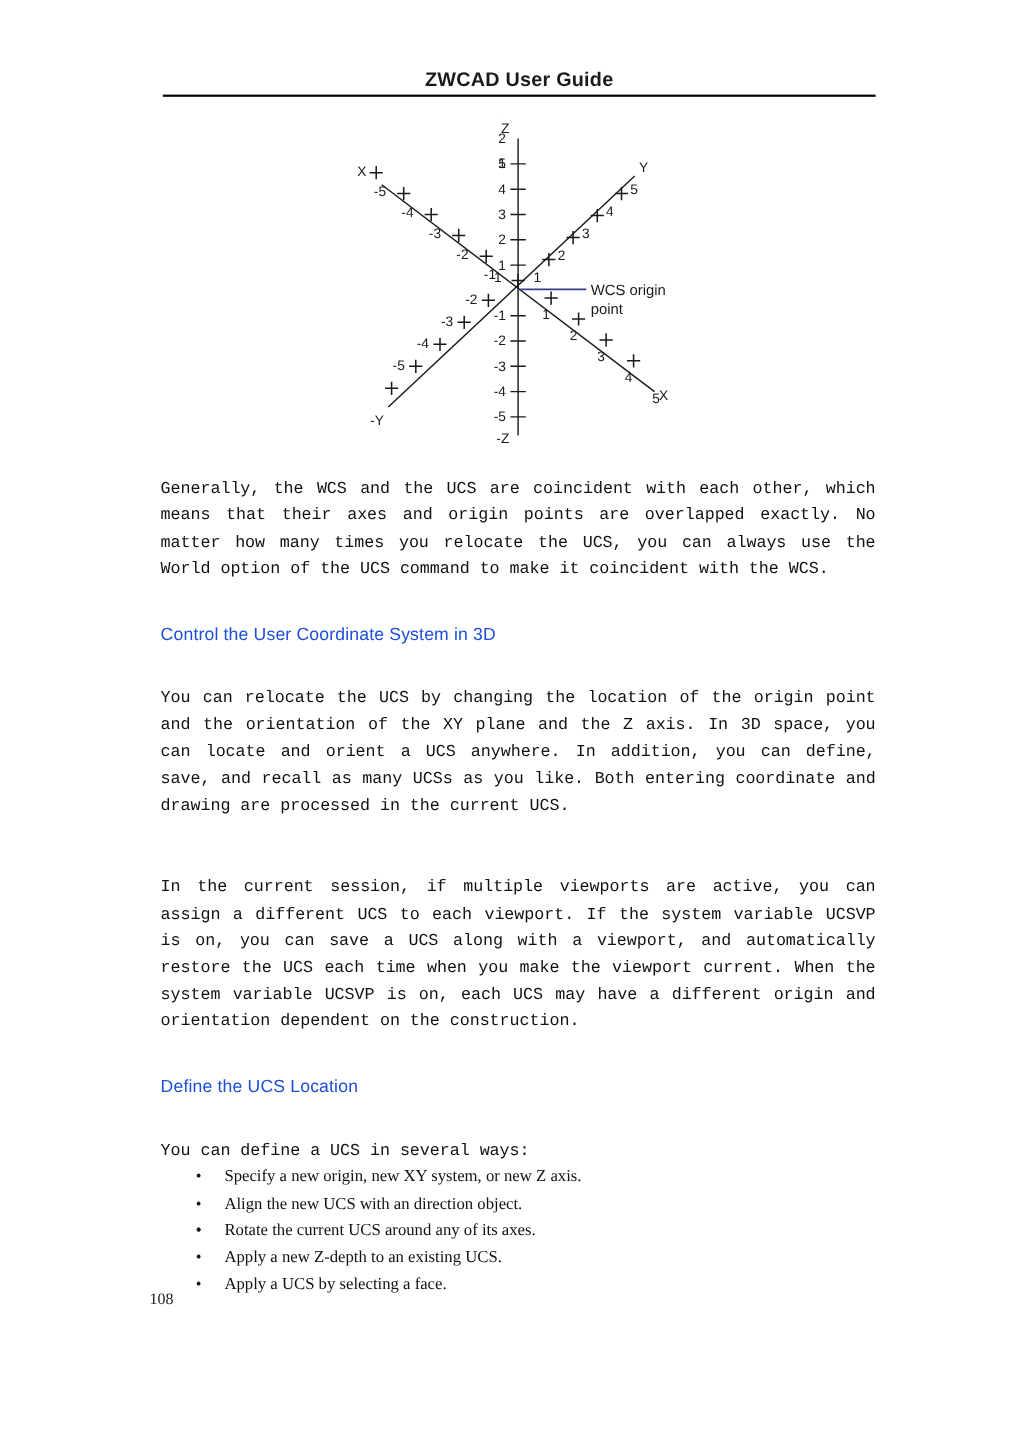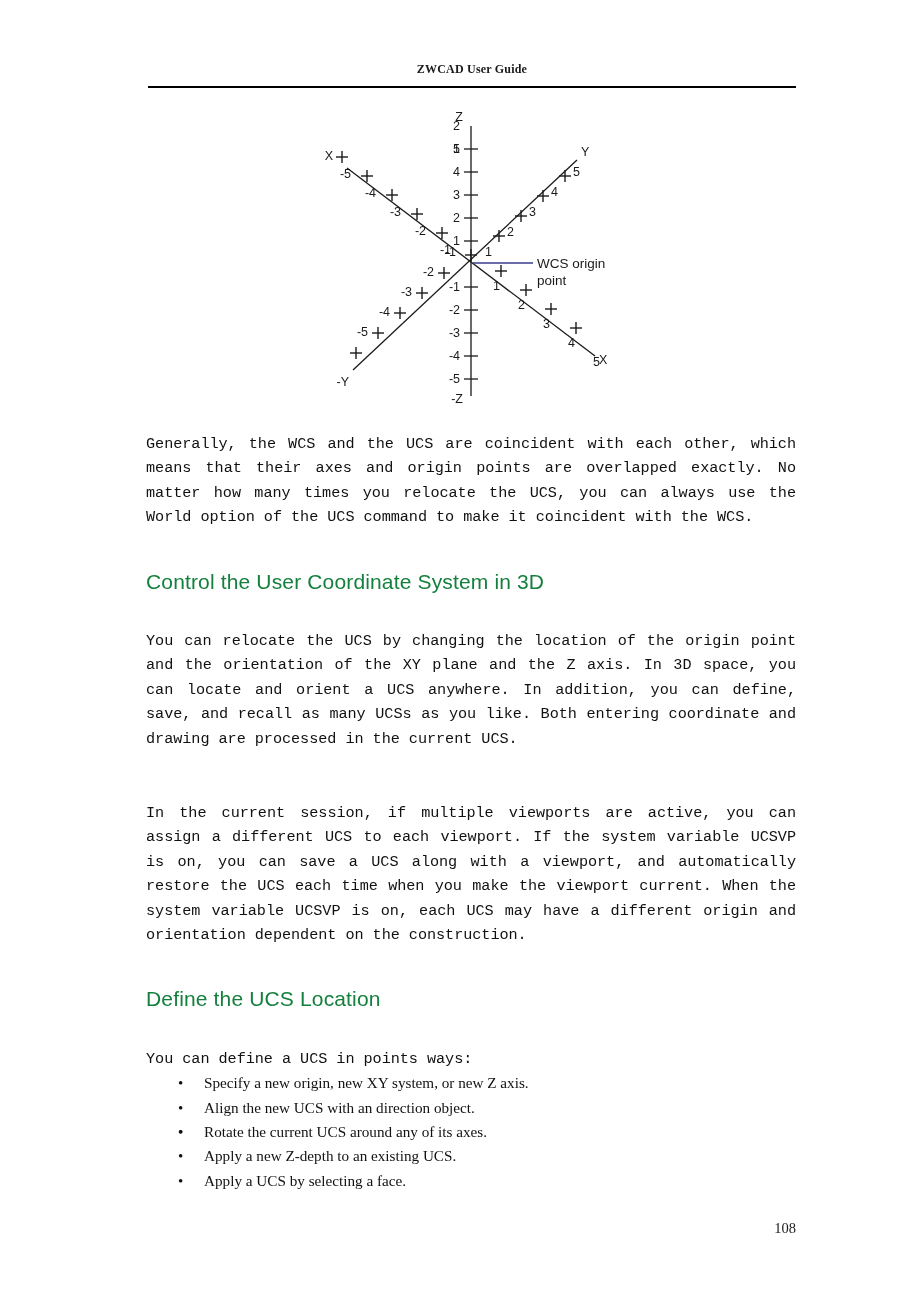--- a/index.html
+++ b/index.html
@@ -26,22 +26,22 @@
 
   
   .header {
     position: absolute;
     left: 148px;
     top: 62px;
     width: 648px;
     text-align: center;
   }
   .header-title {
-    font-family: Liberation Serif, serif;
-    font-size: 12px;
+    font-family: Liberation Sans, sans-serif;
+    font-size: 18px;
     font-weight: bold;
     letter-spacing: 0.2px;
     color: #1a1a1a;
     line-height: 1.2;
   }
   .header-rule {
     position: absolute;
     left: 148px;
     top: 86px;
     width: 648px;
@@ -73,23 +73,23 @@
     font-size: 15.2px;
     line-height: 24.4px;
     text-align: justify;
     color: #111111;
     letter-spacing: -0.05px;
   }
 
   h2.heading {
     margin: 0;
     font-family: "Liberation Sans", "DejaVu Sans", sans-serif;
-    font-size: 21px;
+    font-size: 16px;
     font-weight: 400;
-    color: #15803d;
+    color: #1d4ed8;
     line-height: 1.3;
     letter-spacing: 0.15px;
   }
 
   .gap-para   { height: 25px; }
   .gap-before-h { height: 38px; }
   .gap-after-h  { height: 34px; }
 
   ul.bullets {
     margin: 0;
@@ -108,25 +108,24 @@
     position: absolute;
     left: 32px;
     top: 0;
     font-size: 15px;
     line-height: 24.4px;
   }
 
   
   .footer {
     position: absolute;
-    left: 148px;
+    left: 136px;
     top: 1172px;
     width: 648px;
-    text-align: right;
-    margin-top: 47px;
+    text-align: left;
   }
   .page-number {
     font-family: "Liberation Serif", "DejaVu Serif", serif;
     font-size: 14.5px;
     color: #1a1a1a;
   }
 
   
   .fig-label {
     font-family: "Liberation Sans", "DejaVu Sans", sans-serif;
@@ -295,21 +294,21 @@
 
     <div class="gap-para"></div>
 
     <div class="gap-para"></div>
     <p class="body">In the current session, if multiple viewports are active, you can assign a different UCS to each viewport. If the system variable UCSVP is on, you can save a UCS along with a viewport, and automatically restore the UCS each time when you make the viewport current. When the system variable UCSVP is on, each UCS may have a different origin and orientation dependent on the construction.</p>
 
     <div class="gap-before-h"></div>
     <h2 class="heading">Define the UCS Location</h2>
     <div class="gap-after-h"></div>
 
-    <p class="body">You can define a UCS in points ways:</p>
+    <p class="body">You can define a UCS in several ways:</p>
 
     <ul class="bullets">
       <li>
         <span class="bullet-glyph">•</span>
         <span>Specify a new origin, new XY system, or new Z axis.</span>
       </li>
       <li>
         <span class="bullet-glyph">•</span>
         <span>Align the new UCS with an direction object.</span>
       </li>

